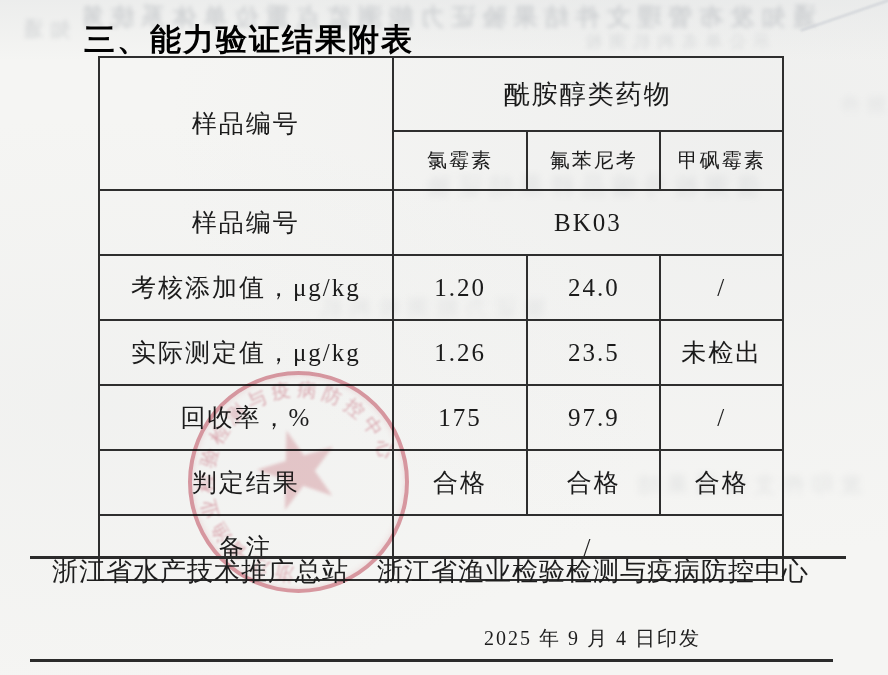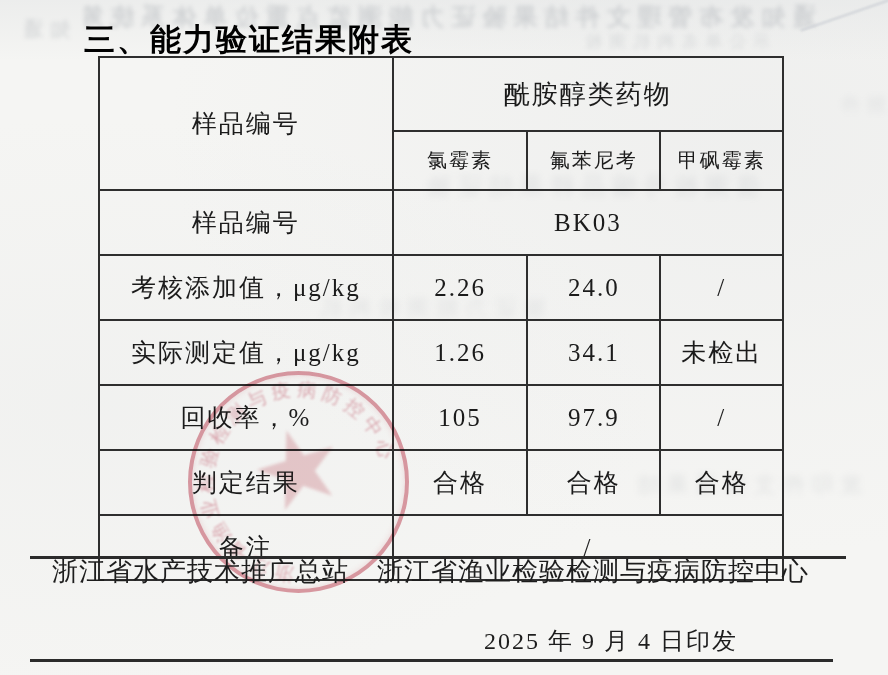--- a/index.html
+++ b/index.html
@@ -74,21 +74,21 @@
   .rule{position:absolute;height:3px;background:#2b2b2b;}
   .rule-top{left:30px;top:556px;width:816px;}
   .rule-bottom{left:30px;top:659px;width:803px;}
   .footer-orgs{
     position:absolute;left:52px;top:554px;width:800px;
     font-size:26px;letter-spacing:1px;color:#1d1d1d;white-space:nowrap;
   }
   .footer-orgs .org-gap{display:inline-block;width:28px;}
   .footer-date{
     position:absolute;left:484px;top:625px;
-    font-size:24px;letter-spacing:2px;color:#1d1d1d;white-space:nowrap;
+    font-size:20px;letter-spacing:2px;color:#1d1d1d;white-space:nowrap;
   }
 </style>
 </head>
 <body>
 
 <div class="paper-shade"></div>
 
 <div class="bleed" style="left:84px;top:1px;width:732px;font-size:24px;opacity:.30;">通知发布管理文件结果验证力能测监点重位单体系统筹</div>
 <div class="bleed" style="left:0px;top:16px;width:70px;font-size:20px;opacity:.22;">知通</div>
 <div class="bleed" style="left:470px;top:30px;width:300px;font-size:17px;opacity:.14;">示公单名构机测检</div>
@@ -116,33 +116,33 @@
       <td>氯霉素</td>
       <td>氟苯尼考</td>
       <td>甲砜霉素</td>
     </tr>
     <tr class="r-sample">
       <td>样品编号</td>
       <td colspan="3" class="num">BK03</td>
     </tr>
     <tr class="r-data">
       <td>考核添加值，μg/kg</td>
-      <td class="num">2.26</td>
+      <td class="num">1.20</td>
       <td class="num">24.0</td>
       <td class="num">/</td>
     </tr>
     <tr class="r-data">
       <td>实际测定值，μg/kg</td>
       <td class="num">1.26</td>
-      <td class="num">34.1</td>
+      <td class="num">23.5</td>
       <td>未检出</td>
     </tr>
     <tr class="r-data">
       <td>回收率，%</td>
-      <td class="num">105</td>
+      <td class="num">175</td>
       <td class="num">97.9</td>
       <td class="num">/</td>
     </tr>
     <tr class="r-data">
       <td>判定结果</td>
       <td>合格</td>
       <td>合格</td>
       <td>合格</td>
     </tr>
     <tr class="r-note">

